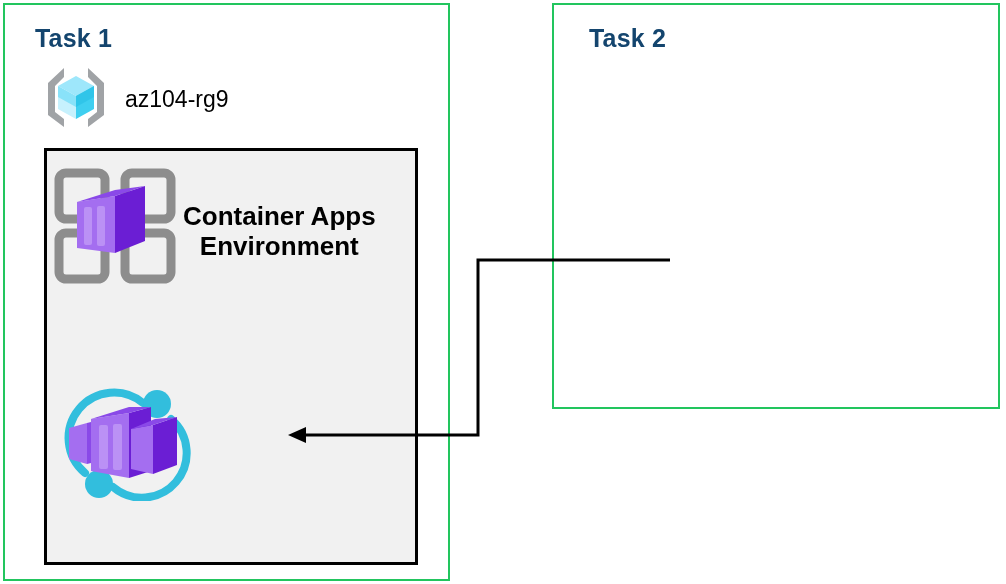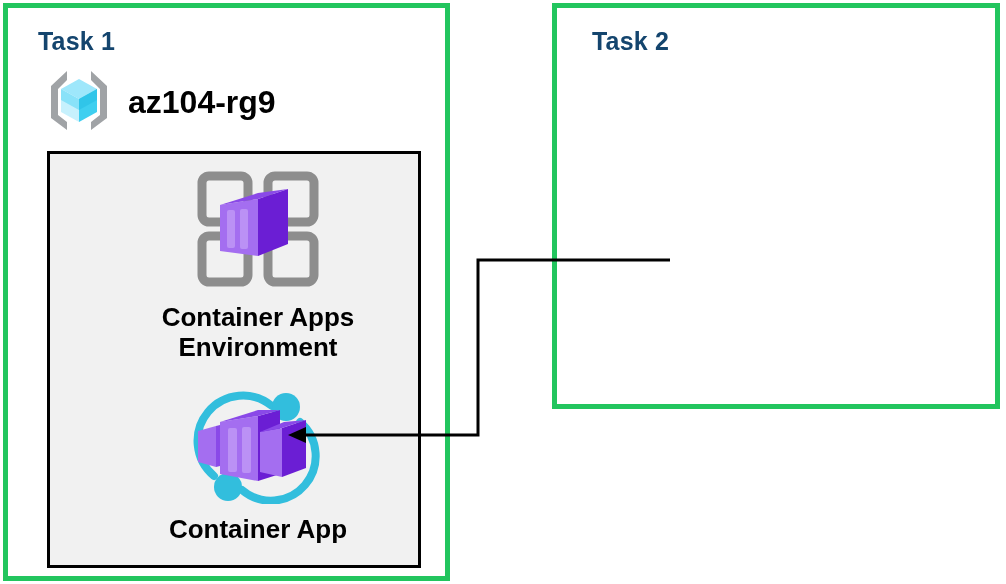--- a/index.html
+++ b/index.html
@@ -15,21 +15,21 @@
     width: 1006px;
     height: 584px;
     background: #ffffff;
     overflow: hidden;
   }
 
   
   .task-panel {
     position: absolute;
     background: #ffffff;
-    border: 5px solid #22c55e;
+    border: 2px solid #22c55e;
     box-sizing: border-box;
   }
   #task1-panel { left: 3px;   top: 3px; width: 447px; height: 578px; }
   #task2-panel { left: 552px; top: 3px; width: 448px; height: 406px; }
 
   .task-title {
     position: absolute;
     font-size: 25px;
     font-weight: bold;
     color: #14456e;
@@ -42,43 +42,42 @@
   
   #rg-row {
     position: absolute;
     left: 36px;
     top: 58px;
     display: flex;
     align-items: center;
     gap: 14px;
   }
   #rg-label {
-    font-size: 32px;
-    font-weight: bold;
+    font-size: 23px;
+    font-weight: normal;
     color: #000000;
     white-space: nowrap;
   }
 
   
   .inner-box {
     position: absolute;
     background: #f1f1f1;
     border: 3px solid #000000;
     box-sizing: border-box;
   }
   #task1-inner { left: 39px;  top: 143px; width: 374px; height: 417px; }
 
   
   .tile {
     position: absolute;
     width: 100%;
     display: flex;
-    flex-direction: column;
+    flex-direction: row;
     align-items: center;
-    padding-left: 24px;
   }
   #cae-tile { top: 12px; }
   #capp-tile { top: 230px; }
 
   .tile-label {
     font-size: 26px;
     font-weight: bold;
     color: #000000;
     text-align: center;
     line-height: 1.16;
@@ -169,21 +168,20 @@
             <path d="M44 38 L82 32 L82 97 L44 90 Z" fill="#a46ef0"></path>
             <path d="M44 38 L82 26 L104 26 L82 32 Z" fill="#8a49e8"></path>
             <rect x="52" y="44" width="9" height="44" rx="2" fill="#bb91f5"></rect>
             <rect x="66" y="43" width="9" height="46" rx="2" fill="#bb91f5"></rect>
 
             <path d="M106 44 L130 36 L130 84 L106 93 Z" fill="#6b1ed4"></path>
             <path d="M84 48 L106 44 L106 93 L84 88 Z" fill="#a46ef0"></path>
             <path d="M84 48 L108 38 L130 36 L106 44 Z" fill="#8a49e8"></path>
           </svg>
         </span>
-        <div class="tile-label">Container App</div>
       </div>
 
     </div>
   </div>
 
   <div id="task2-panel" class="task-panel">
 
     <div id="task2-title" class="task-title">Task 2</div>
 
   </div>

